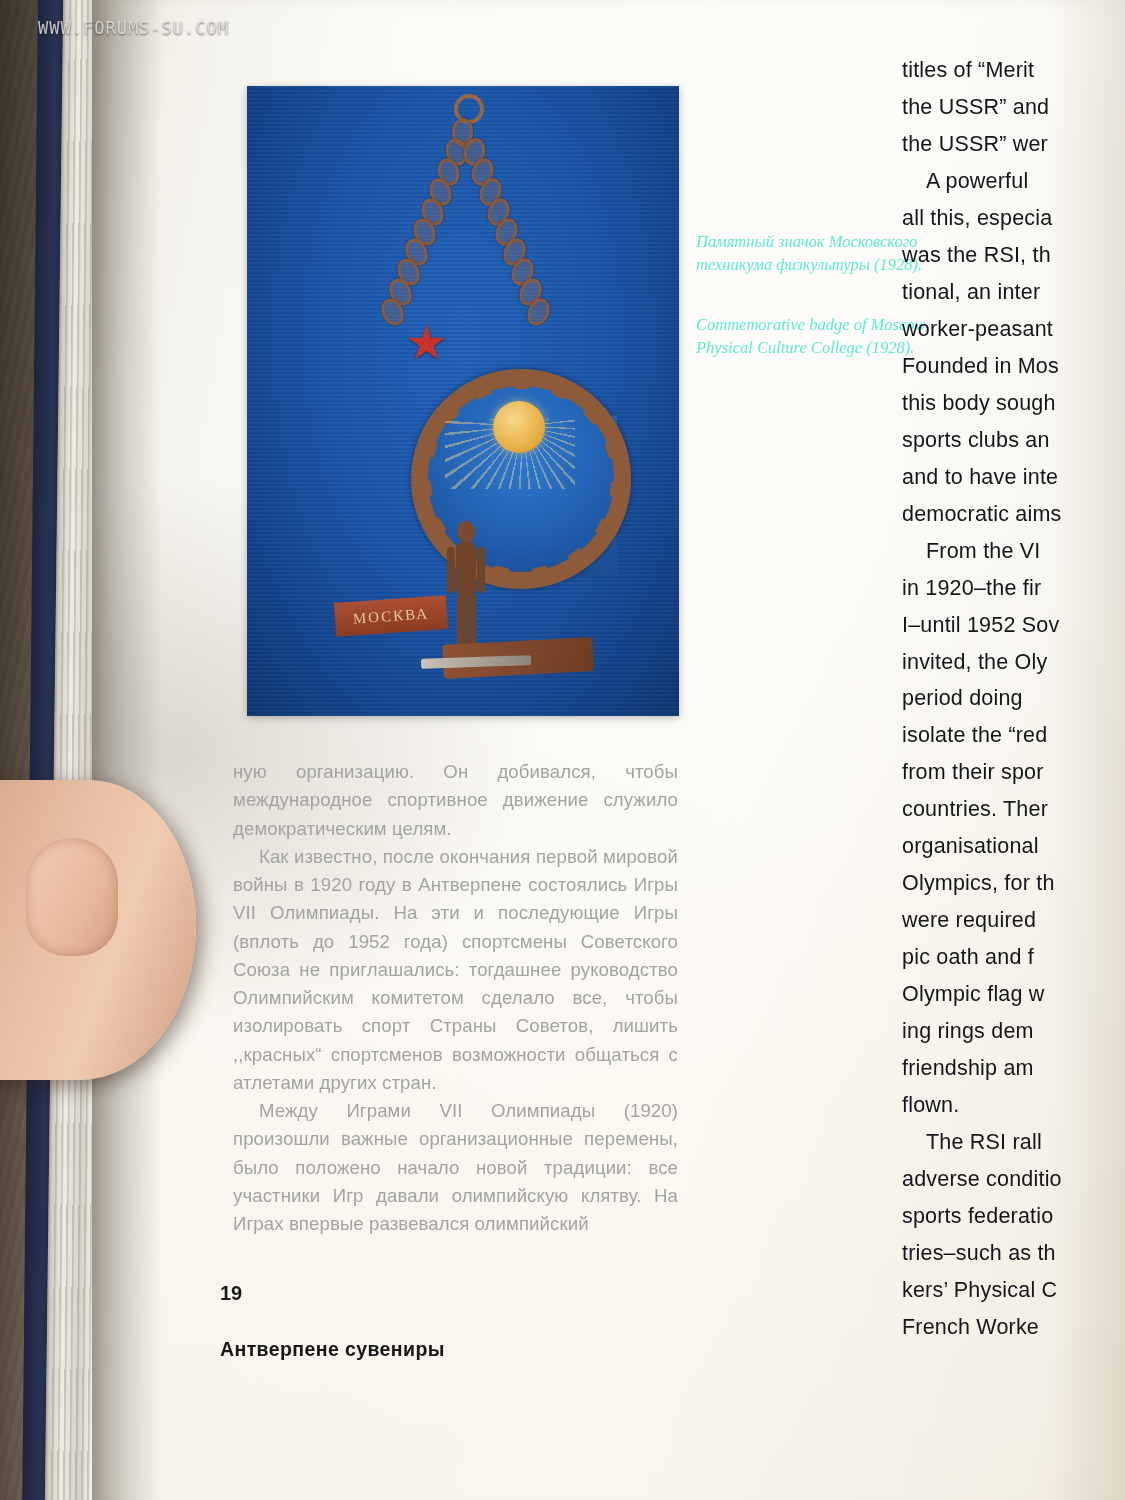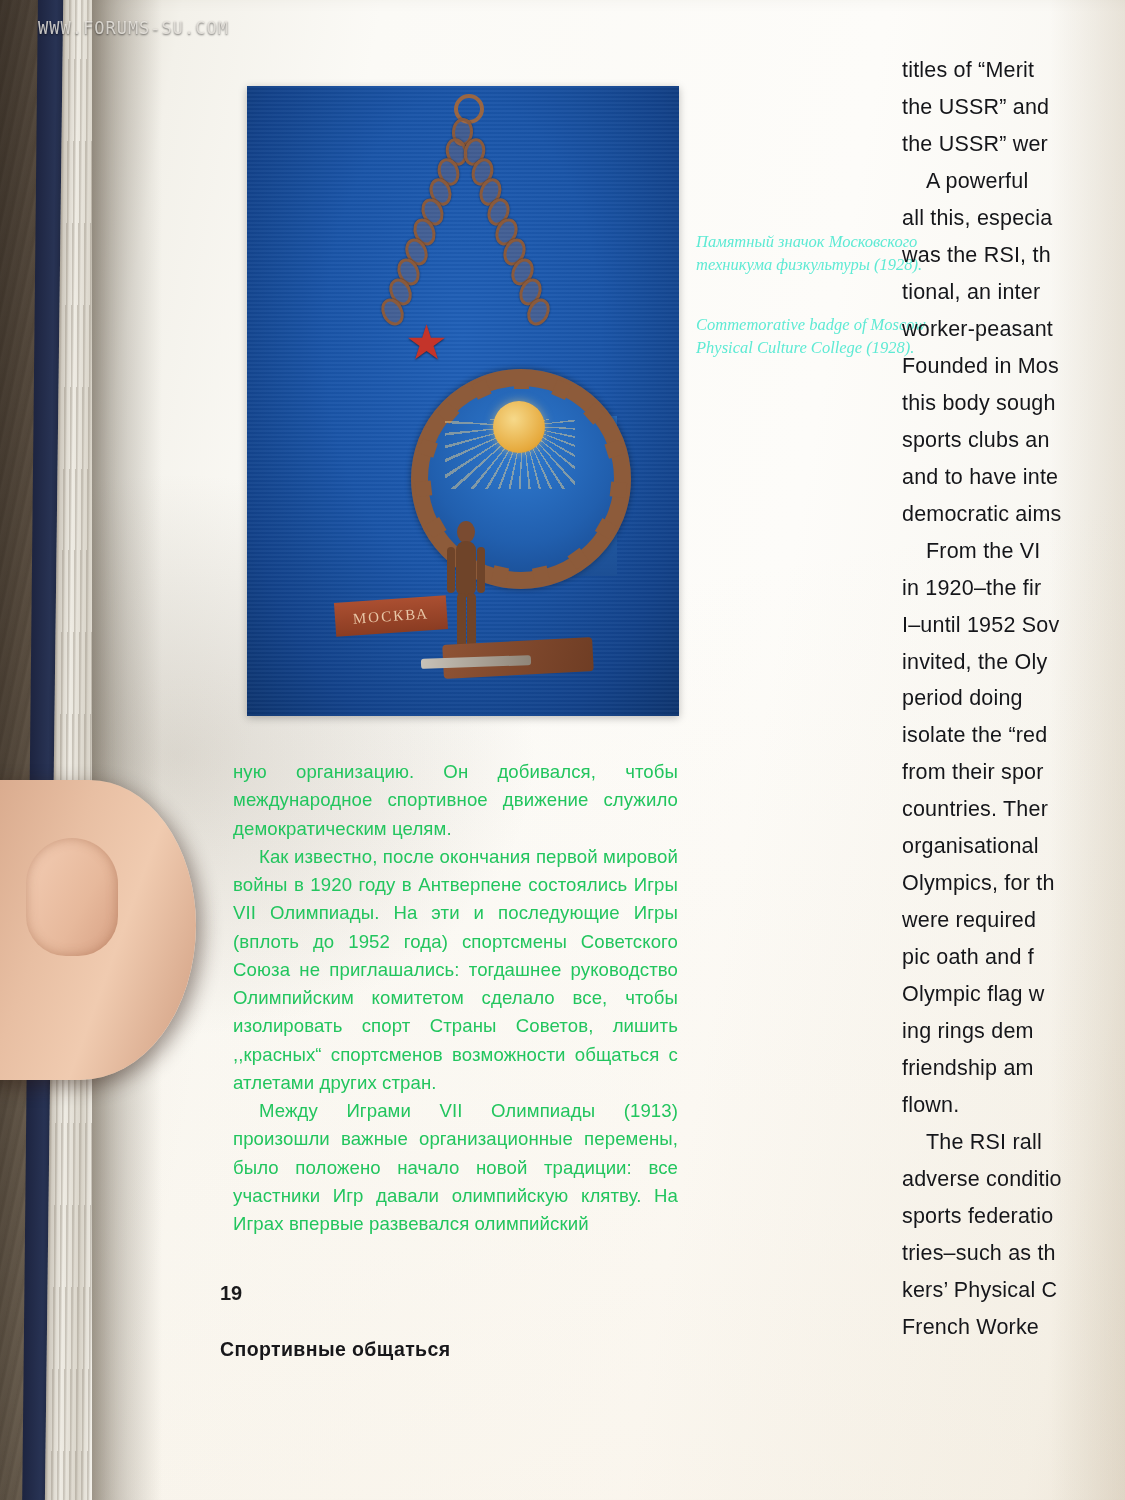--- a/index.html
+++ b/index.html
@@ -338,21 +338,21 @@
 
   
   #col-ru {
     position: absolute;
     left: 203px;
     top: 768px;
     width: 445px;
     font-family: "Liberation Sans", sans-serif;
     font-size: 18.6px;
     line-height: 1.52;
-    color: #22c55e;
+    color: #a3a3a3;
     text-align: justify;
     letter-spacing: 0.1px;
   }
   #col-ru p { margin: 0; }
   #col-ru p + p { text-indent: 26px; }
 
   #page-number {
     position: absolute;
     left: 190px;
     top: 1292px;
@@ -489,25 +489,25 @@
     </div>
 
     <div id="caption">
       <div class="ru">Памятный значок Московского техникума физкультуры (1928).</div>
       <div class="en">Commemorative badge of Moscow Physical Culture College (1928).</div>
     </div>
 
     <div id="col-ru">
       <p>ную организацию. Он добивался, чтобы международное спортивное движение служило демократическим целям.</p>
       <p>Как известно, после окончания первой мировой войны в 1920 году в Антверпене состоялись Игры VII Олимпиады. На эти и последующие Игры (вплоть до 1952 года) спортсмены Советского Союза не приглашались: тогдашнее руководство Олимпийским комитетом сделало все, чтобы изолировать спорт Страны Советов, лишить ,,красных“ спортсменов возможности общаться с атлетами других стран.</p>
-      <p>Между Играми VII Олимпиады (1913) произошли важные организационные перемены, было положено начало новой традиции: все участники Игр давали олимпийскую клятву. На Играх впервые развевался олимпийский</p>
+      <p>Между Играми VII Олимпиады (1920) произошли важные организационные перемены, было положено начало новой традиции: все участники Игр давали олимпийскую клятву. На Играх впервые развевался олимпийский</p>
     </div>
 
     <div id="page-number">19</div>
-    <div id="running-title">Спортивные общаться</div>
+    <div id="running-title">Антверпене сувениры</div>
 
     <div id="col-en">
       <p>titles of “Merit</p>
       <p>the USSR” and</p>
       <p>the USSR” wer</p>
       <p class="indent">A powerful</p>
       <p>all this, especia</p>
       <p>was the RSI, th</p>
       <p>tional, an inter</p>
       <p>worker-peasant</p>

